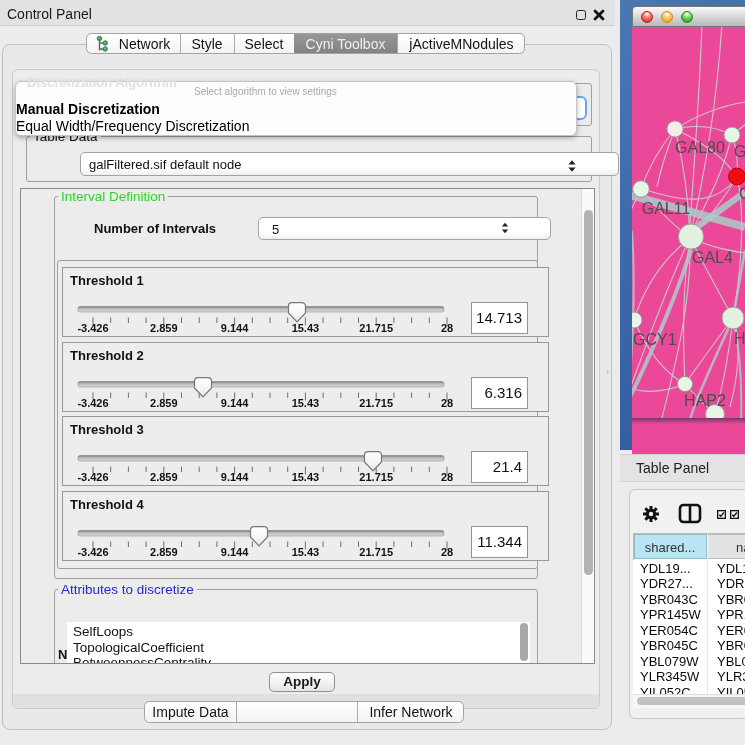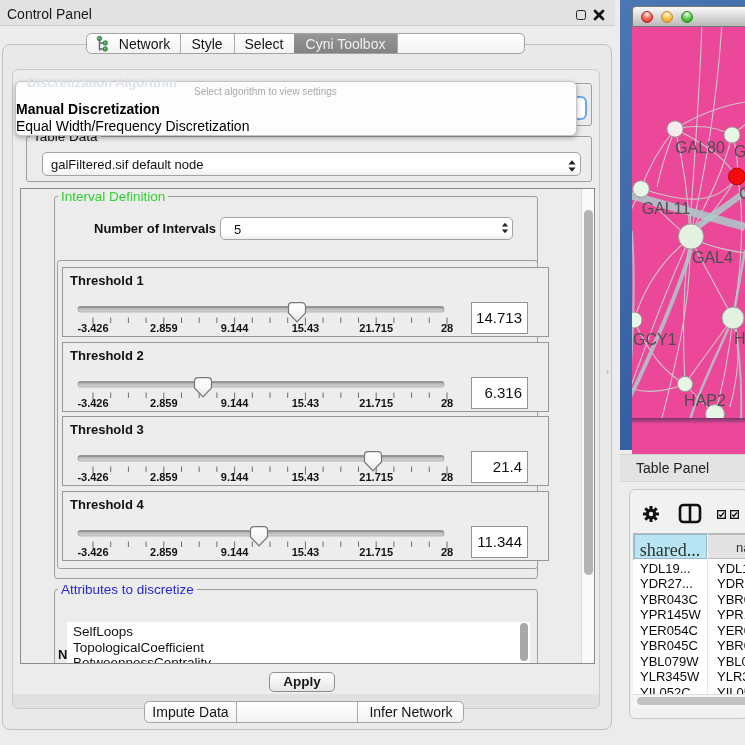--- a/index.html
+++ b/index.html
@@ -4,21 +4,21 @@
 * { margin:0; padding:0; box-sizing:border-box; }
 html,body { width:745px; height:745px; overflow:hidden; }
 body { font-family:"Liberation Sans", sans-serif; background:#ececec; position:relative; }
 .abs { position:absolute; }
 .seg { position:absolute; background:linear-gradient(#ffffff,#f3f3f3); border:1px solid #a3a3a3; border-radius:5.5px; overflow:hidden; }
 .seg .s { position:absolute; top:0; bottom:0; font-size:14px; color:#141414; display:flex; align-items:center; justify-content:center; }
 .seg .sel { background:linear-gradient(#979797,#828282); color:#efefef; }
 .seg .dv { position:absolute; top:0; bottom:0; width:1px; background:#ababab; }
 .groupbox { position:absolute; border:1px solid #9f9f9f; border-radius:3px; }
 .grouptitle { position:absolute; font-size:13.5px; background:#ececec; padding:0 3px; line-height:13px; }
-.combo { position:absolute; background:linear-gradient(#ffffff 70%,#efefef); border:1px solid #a3a3a3; border-radius:5px; font-size:13px; color:#111; }
+.combo { position:absolute; background:linear-gradient(#ffffff 70%,#efefef); border:1px solid #a3a3a3; border-radius:5px; font-size:13px; color:#111;margin-left:38px; }
 .combo .ct { position:absolute; left:8px; top:50%; transform:translateY(-50%); }
 .tpanel { position:absolute; left:41px; width:487px; height:70px; border:1px solid #979797; background:#ededed; }
 .tlabel { position:absolute; left:7px; top:5px; font-size:13px; font-weight:bold; color:#111; }
 .tvalue { position:absolute; left:408px; top:34px; width:57px; height:32px; background:#fff; border:1px solid #949494; font-size:15px; color:#111; text-align:right; padding-right:5px; line-height:30px; }
 .trow { position:absolute; font-size:13px; color:#0a0a0a;text-align:right; }
 </style></head>
 <body>
 
 <div class="abs" style="left:0;top:0;width:615px;height:26px;background:#e2e2e2;border-bottom:1px solid #cdcdcd;"></div>
 <div class="abs" style="left:7px;top:6px;font-size:14px;color:#1a1a1a;">Control Panel</div>
@@ -29,20 +29,21 @@
 
 <div class="abs" style="left:2px;top:44px;width:610px;height:686px;background:#e9e9e9;border:1px solid #c0c0c0;border-radius:8px;"></div>
 <div class="abs" style="left:12px;top:69px;width:588px;height:640px;background:#ececec;border:1px solid #cbcbcb;border-radius:6px;"></div>
 <div class="abs" style="left:13px;top:694px;width:586px;height:14px;background:#e0e0e0;border-radius:0 0 6px 6px;"></div>
 
 <div class="seg" style="left:86px;top:33px;width:439px;height:21px;">
   <div class="s sel" style="left:207px;width:103px;">Cyni Toolbox</div>
   <div class="s" style="left:0;width:93px;padding-left:22px;">Network</div>
   <div class="s" style="left:93px;width:54px;">Style</div>
   <div class="s" style="left:147px;width:60px;">Select</div>
+  <div class="s" style="left:310px;width:129px;">jActiveMNodules</div>
   <div class="dv" style="left:93px;"></div>
   <div class="dv" style="left:147px;"></div>
   <div class="dv" style="left:310px;"></div>
 </div>
 <svg width="16" height="17" viewBox="0 0 16 17" style="position:absolute;left:95px;top:36px">
 <path d="M4.5,3.5 V14.5 M4.5,7 H9.5 M4.5,13 H9.5" stroke="#5b6270" stroke-width="1.4" fill="none"></path>
 <circle cx="4.5" cy="2.5" r="2.3" fill="#3f9e4f" stroke="#2c7a38" stroke-width="0.7"></circle>
 <circle cx="10.2" cy="7" r="2.3" fill="#3f9e4f" stroke="#2c7a38" stroke-width="0.7"></circle>
 <circle cx="10.2" cy="13" r="2.3" fill="#3f9e4f" stroke="#2c7a38" stroke-width="0.7"></circle>
 <circle cx="4.1" cy="2.1" r="0.9" fill="#7cc985"></circle>
@@ -263,21 +264,21 @@
     <path d="M2.5,5.2 L4.2,7 L7.6,2.8" fill="none" stroke="#111" stroke-width="1.5"></path>
   </svg>
 <svg width="9" height="9" viewBox="0 0 10 10" style="position:absolute;left:730px;top:510px">
     <rect x="0.7" y="0.7" width="8.6" height="8.6" fill="none" stroke="#111" stroke-width="1.5"></rect>
     <path d="M2.5,5.2 L4.2,7 L7.6,2.8" fill="none" stroke="#111" stroke-width="1.5"></path>
   </svg>
 
 <div class="abs" style="left:633px;top:533px;width:112px;height:161px;background:#fff;border-left:1px solid #b9b9b9;border-top:1px solid #b9b9b9;"></div>
 <div class="abs" style="left:634px;top:534px;width:73px;height:25px;background:#b9e4f4;border:1px solid #93b9c9;"></div>
 <div class="abs" style="left:708px;top:534px;width:40px;height:25px;background:#e2e2e2;border-top:1px solid #bbb;border-bottom:1px solid #bbb;"></div>
-<div class="abs" style="left:670px;top:540px;font-size:18px;color:#333;transform:translateX(-50%);font-family:Liberation Serif, serif;">shared...</div>
+<div class="abs" style="left:670px;top:540px;font-size:13px;color:#333;transform:translateX(-50%);">shared...</div>
 <div class="abs" style="left:736px;top:540px;font-size:13px;color:#333;">na...</div>
 <div class="abs" style="left:633px;top:560px;width:112px;height:134px;background:#fff;overflow:hidden;">
     <div class="trow" style="top:0.5px;left:7px">YDL19...</div>
     <div class="trow" style="top:0.5px;left:84px">YDL19</div>
     <div class="trow" style="top:16.0px;left:7px">YDR27...</div>
     <div class="trow" style="top:16.0px;left:84px">YDR27</div>
     <div class="trow" style="top:31.6px;left:7px">YBR043C</div>
     <div class="trow" style="top:31.6px;left:84px">YBR04</div>
     <div class="trow" style="top:47.1px;left:7px">YPR145W</div>
     <div class="trow" style="top:47.1px;left:84px">YPR14</div>

